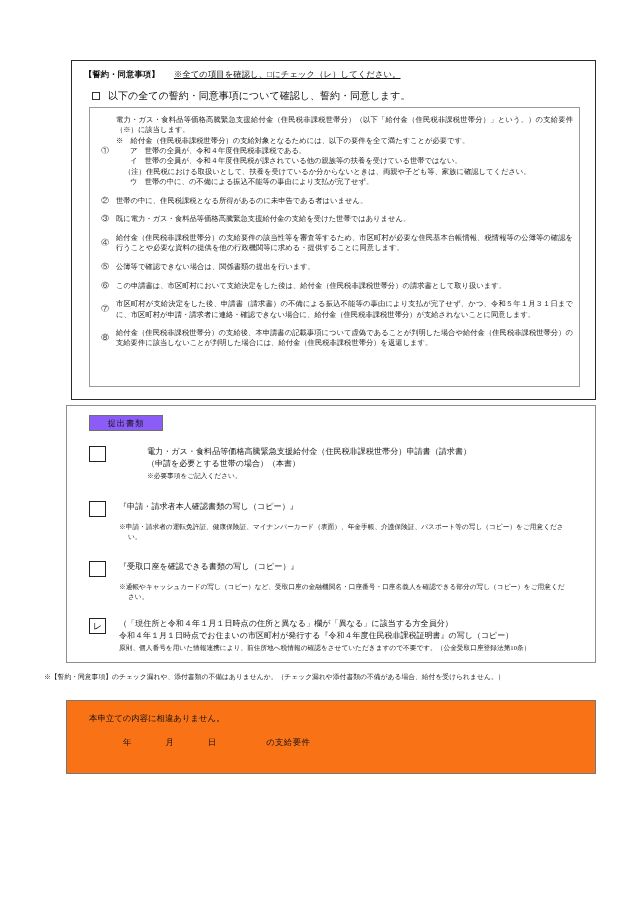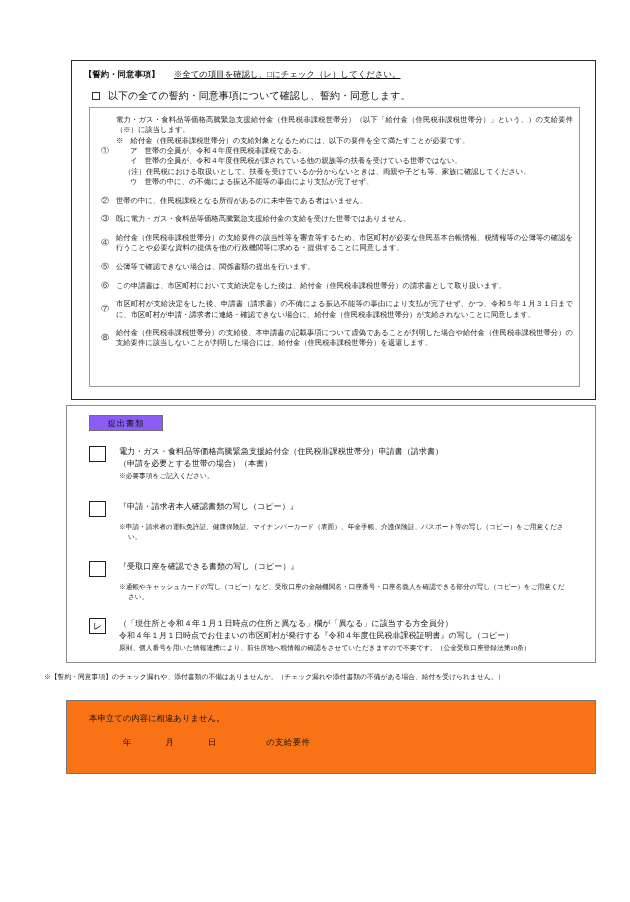--- a/index.html
+++ b/index.html
@@ -324,21 +324,21 @@
 
     </div>
   </div>
 
   <div class="docs-outer">
 
     <div class="docs-title-box">
       <span>提出書類</span>
     </div>
 
-    <div class="doc-row" style="left:22px; top:40px; width:480px;">
+    <div class="doc-row" style="left:22px; top:40px; width:480px;gap:28px;">
       <span class="cb-big"></span>
       <span class="doc-text">
         <span class="main">電力・ガス・食料品等価格高騰緊急支援給付金（住民税非課税世帯分）申請書（請求書）</span>
         <span class="sub">（申請を必要とする世帯の場合）（本書）</span>
         <span class="doc-note">※必要事項をご記入ください。</span>
       </span>
     </div>
 
     <div class="doc-row" style="left:22px; top:95px; width:480px;">
       <span class="cb-big"></span>

